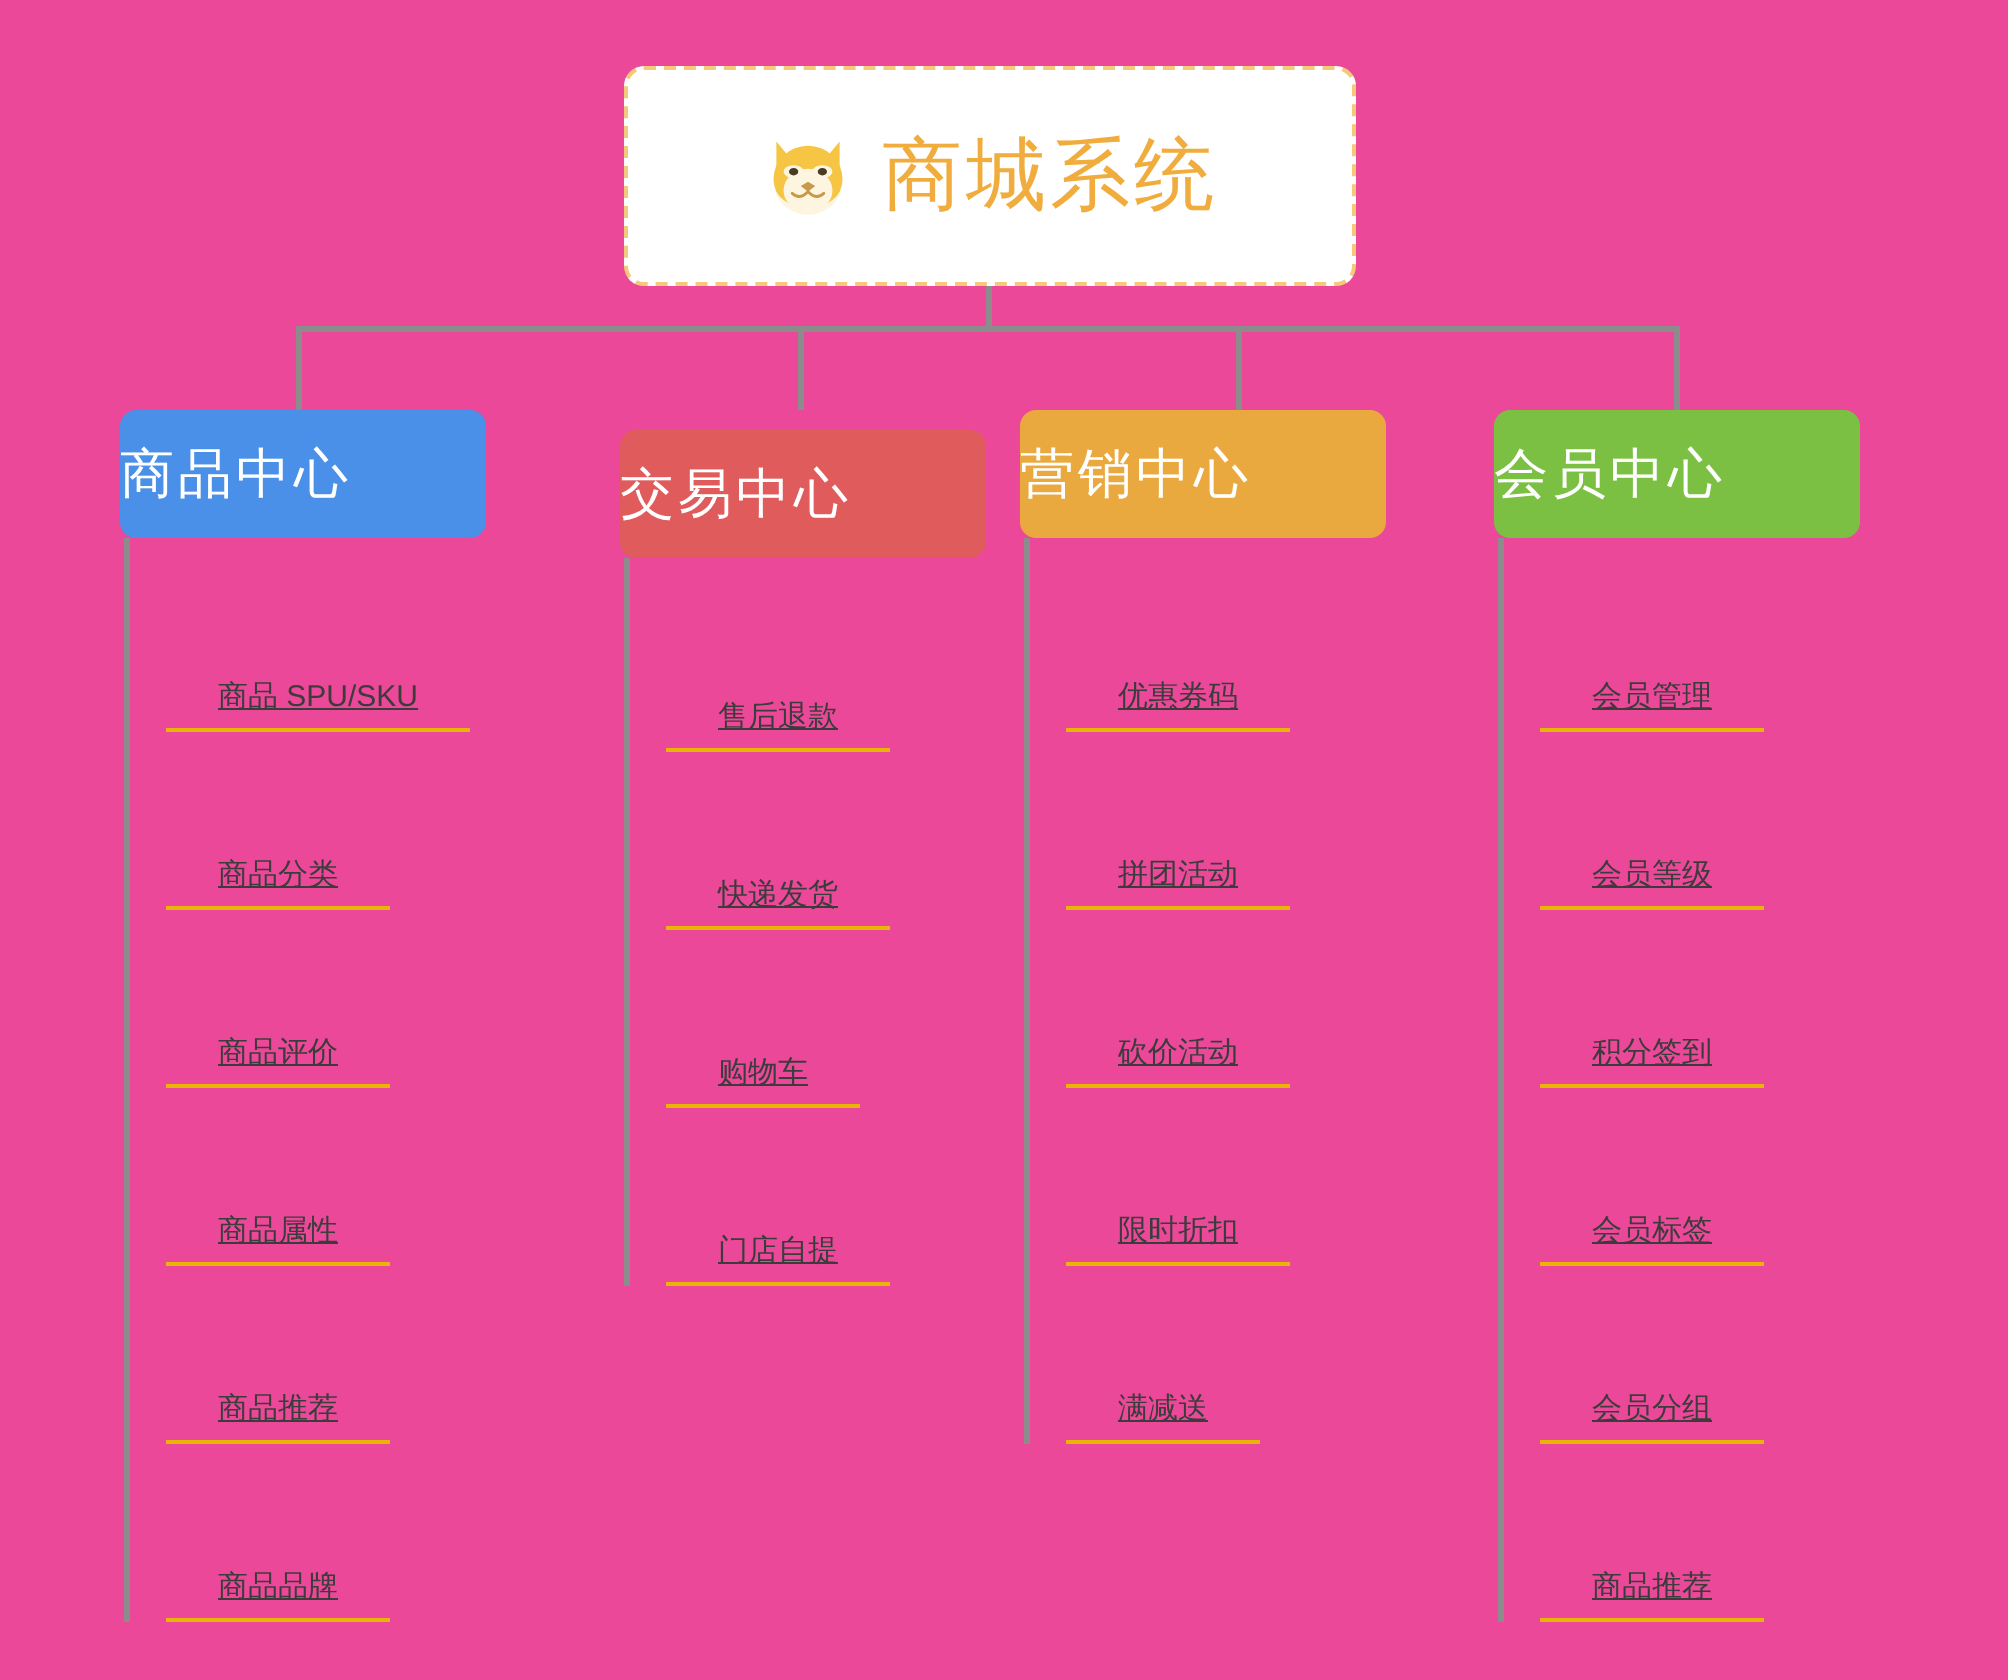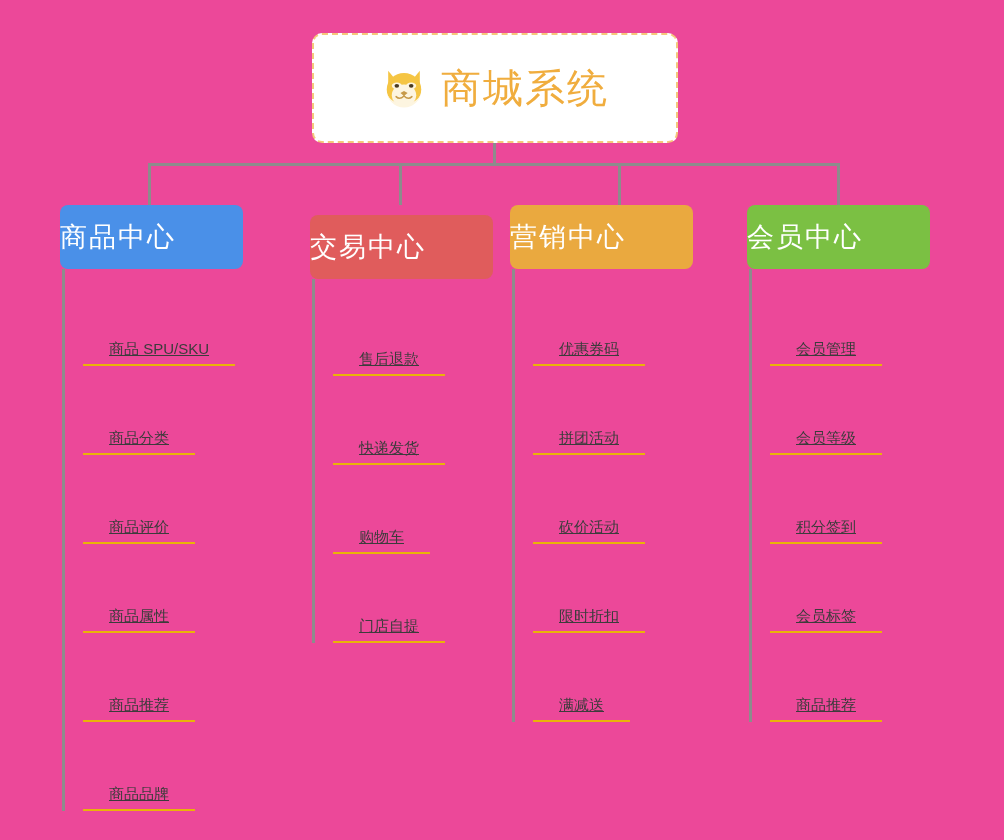--- a/index.html
+++ b/index.html
@@ -237,19 +237,22 @@
         <div class="leaf">
             <span class="leaf-label">会员等级</span>
           </div>
         <div class="leaf">
             <span class="leaf-label">积分签到</span>
           </div>
         <div class="leaf">
             <span class="leaf-label">会员标签</span>
           </div>
         <div class="leaf">
+            <span class="leaf-label">会员分组</span>
+          </div>
+        <div class="leaf">
             <span class="leaf-label">商品推荐</span>
           </div>
       </div>
     </div>
 
   </div>
 </div>
 
 </body></html>

